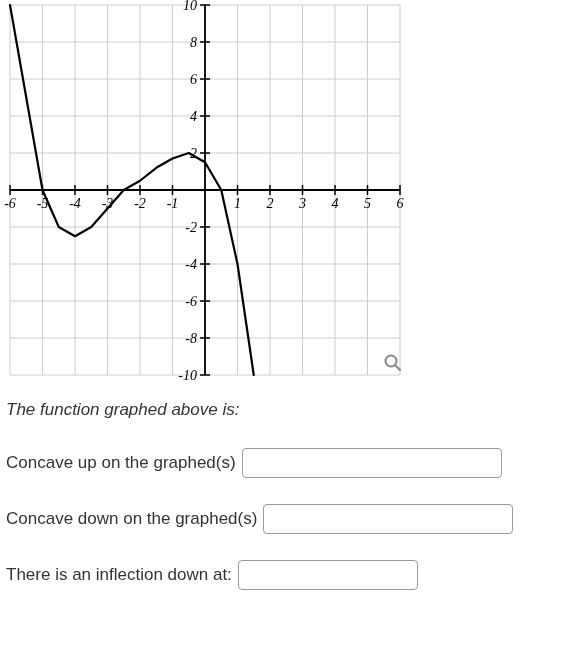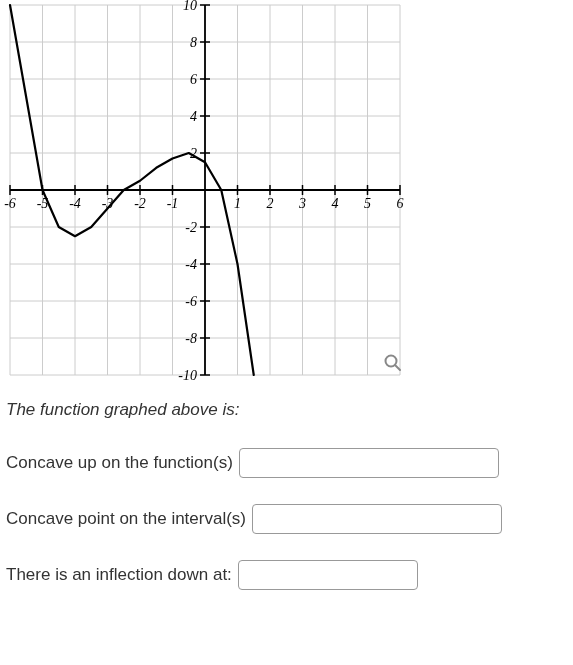--- a/index.html
+++ b/index.html
@@ -133,26 +133,26 @@
       <svg width="18" height="18" viewBox="0 0 18 18">
         <circle cx="7" cy="7" r="5.5" fill="none" stroke="#888" stroke-width="2"></circle>
         <line x1="11" y1="11" x2="16" y2="16" stroke="#888" stroke-width="2" stroke-linecap="round"></line>
       </svg>
     </span>
   </div>
 
   <div class="q">The function graphed above is:</div>
 
   <div class="row">
-    <label>Concave up on the function(s)</label>
+    <label>Concave up on the graphed(s)</label>
     <input type="text" style="width: 260px;" value="">
   </div>
 
   <div class="row">
-    <label>Concave point on the interval(s)</label>
+    <label>Concave down on the graphed(s)</label>
     <input type="text" style="width: 250px;" value="">
   </div>
 
   <div class="row">
     <label>There is an inflection down at:</label>
     <input type="text" style="width: 180px;" value="">
   </div>
 
 </div>
 

